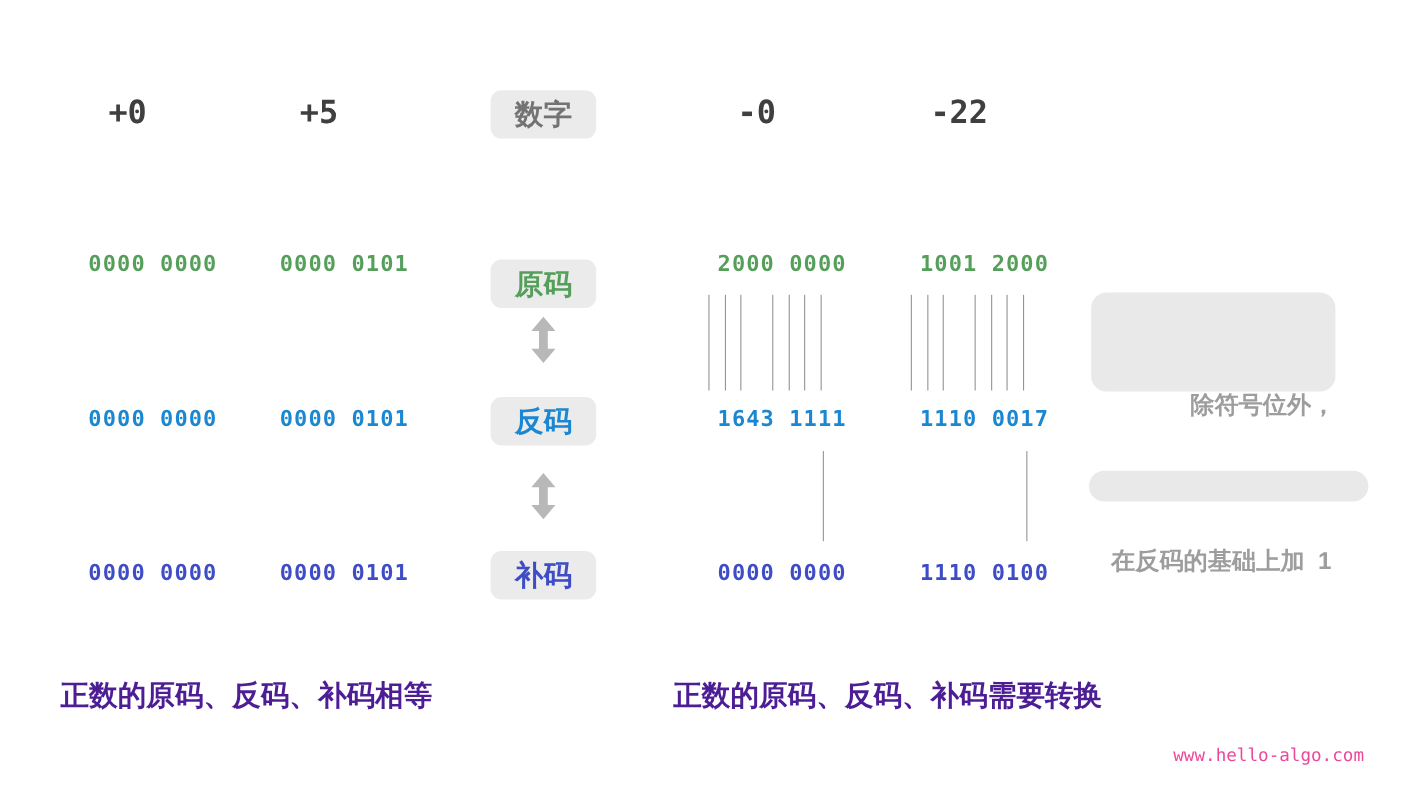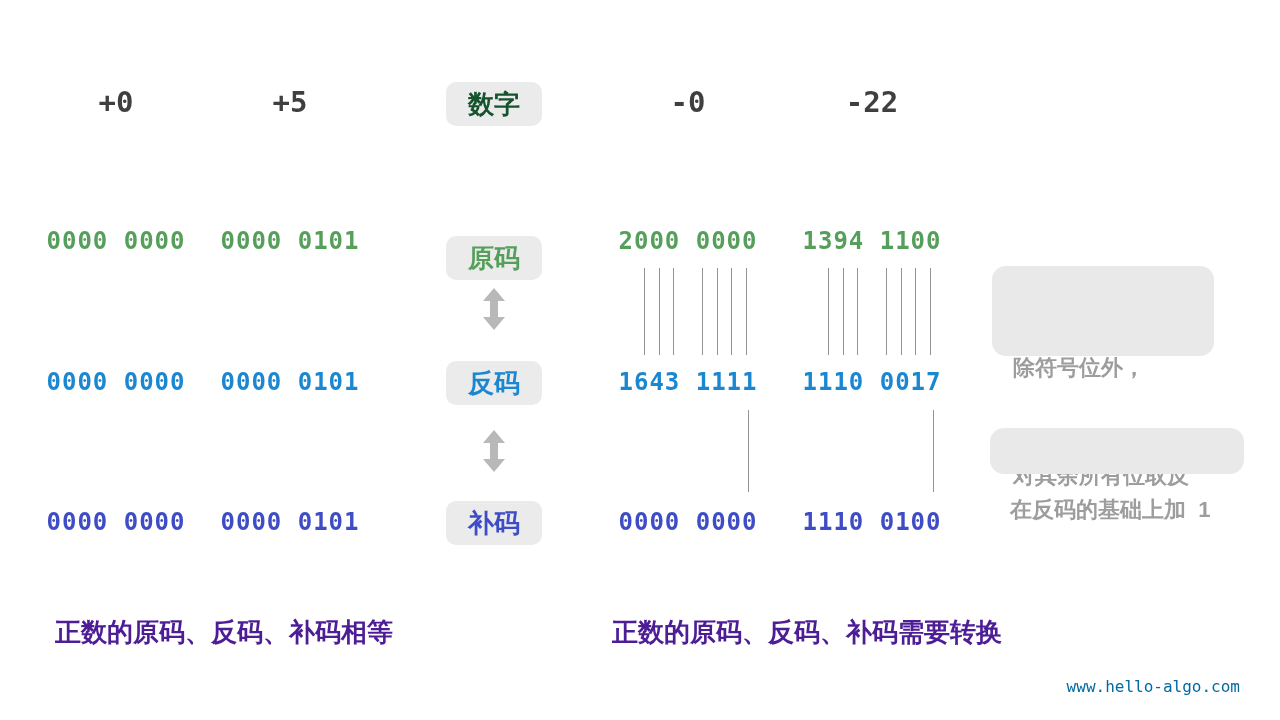--- a/index.html
+++ b/index.html
@@ -15,31 +15,31 @@
   .c4{left:688px;transform:translateX(-50%);}
   .c5{left:872px;transform:translateX(-50%);}
   
   .r-head{top:88px;}
   .r-sm{top:229px;}
   .r-oc{top:370px;}
   .r-tc{top:510px;}
   
   .mono{font-family:"DejaVu Sans Mono","Liberation Mono",monospace;font-weight:bold;white-space:pre;line-height:1;}
   .headnum{font-size:29px;color:#3f3f3f;}
-  .bin{font-size:24px;letter-spacing:1px;}
+  .bin{font-size:20px;letter-spacing:1px;margin-left:23px;}
   .green{color:#559f5b;}
   .blue{color:#1b87d1;}
   .indigo{color:#3e4dc5;}
   
   .badge{
     width:96px;height:44px;border-radius:10px;background:#ebebeb;
     display:flex;align-items:center;justify-content:center;
     font-size:26px;font-weight:bold;box-sizing:border-box;
   }
-  .badge.dark{color:#14532d;}
+  .badge.dark{color:#737373;}
   .b-num{top:82px;}
   .b-sm{top:236px;}
   .b-oc{top:361px;}
   .b-tc{top:501px;text-align:right;}
   
   .tickgroup{top:268px;width:103px;height:87px;}
   .tg4{left:644px;}
   .tg5{left:828px;}
   .tick{position:absolute;top:0;width:1px;height:87px;background:#949494;}
   .t1{left:0px;}.t2{left:14.5px;}.t3{left:29px;}
@@ -50,49 +50,49 @@
   .cn5{left:933px;}
   
   .arrow{width:22px;height:42px;}
   .a1{top:288px;}
   .a2{top:430px;}
   
   .notebox{
     background:#e9e9e9;border-radius:14px;color:#9d9d9d;font-weight:bold;
     font-size:22px;line-height:1.65;box-sizing:border-box;white-space:pre;
   }
-  .nb1{left:992px;top:266px;width:222px;height:90px;padding:11px 0 0 21px;}
-  .nb2{left:990px;top:428px;width:254px;height:46px;padding:8px 0 0 20px;line-height:1.35;}
+  .nb1{left:992px;top:266px;width:222px;height:90px;padding:11px 0 0 21px;text-align:right;}
+  .nb2{left:990px;top:428px;width:254px;height:28px;padding:8px 0 0 20px;line-height:1.35;}
   
   .caption{font-size:26px;font-weight:bold;color:#4c1d95;white-space:pre;line-height:1;}
   .cap1{left:55px;top:619px;}
   .cap2{left:612px;top:619px;}
   
   .watermark{
     right:40px;top:677px;font-family:"DejaVu Sans Mono","Liberation Mono",monospace;
-    font-size:16px;color:#0369a1;
+    font-size:16px;color:#ec4899;
   }
 </style>
 </head>
 <body>
 
 <div class="abs mono headnum c1 r-head">+0</div>
 <div class="abs mono headnum c2 r-head">+5</div>
 <div class="abs mono headnum c4 r-head">-0</div>
 <div class="abs mono headnum c5 r-head">-22</div>
 
 <div class="abs badge dark c3 b-num">数字</div>
 <div class="abs badge green c3 b-sm">原码</div>
 <div class="abs badge blue c3 b-oc">反码</div>
 <div class="abs badge indigo c3 b-tc">补码</div>
 
 <div class="abs mono bin green c1 r-sm">0000 0000</div>
 <div class="abs mono bin green c2 r-sm">0000 0101</div>
 <div class="abs mono bin green c4 r-sm">2000 0000</div>
-<div class="abs mono bin green c5 r-sm">1394 1100</div>
+<div class="abs mono bin green c5 r-sm">1001 2000</div>
 
 <div class="abs mono bin blue c1 r-oc">0000 0000</div>
 <div class="abs mono bin blue c2 r-oc">0000 0101</div>
 <div class="abs mono bin blue c4 r-oc">1643 1111</div>
 <div class="abs mono bin blue c5 r-oc">1110 0017</div>
 
 <div class="abs mono bin indigo c1 r-tc">0000 0000</div>
 <div class="abs mono bin indigo c2 r-tc">0000 0101</div>
 <div class="abs mono bin indigo c4 r-tc">0000 0000</div>
 <div class="abs mono bin indigo c5 r-tc">1110 0100</div>
@@ -121,21 +121,20 @@
 
 <svg class="abs arrow c3 a1" viewBox="0 0 22 42">
   <path d="M11 0 L22 13 L15 13 L15 29 L22 29 L11 42 L0 29 L7 29 L7 13 L0 13 Z" fill="#b8b8b8"></path>
 </svg>
 <svg class="abs arrow c3 a2" viewBox="0 0 22 42">
   <path d="M11 0 L22 13 L15 13 L15 29 L22 29 L11 42 L0 29 L7 29 L7 13 L0 13 Z" fill="#b8b8b8"></path>
 </svg>
 
 <div class="abs notebox nb1">
   <div>除符号位外，</div>
-  <div>对其余所有位取反</div>
 </div>
 <div class="abs notebox nb2">
   <div>在反码的基础上加  1</div>
 </div>
 
 <div class="abs caption cap1">正数的原码、反码、补码相等</div>
 <div class="abs caption cap2">正数的原码、反码、补码需要转换</div>
 
 <div class="abs watermark">www.hello-algo.com</div>
 

